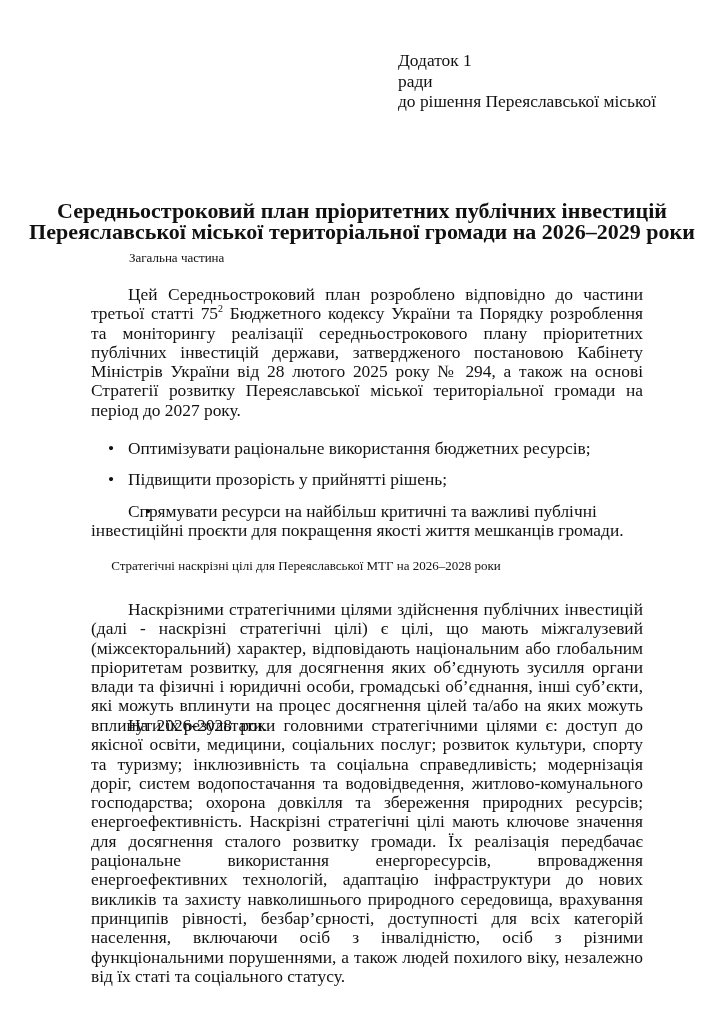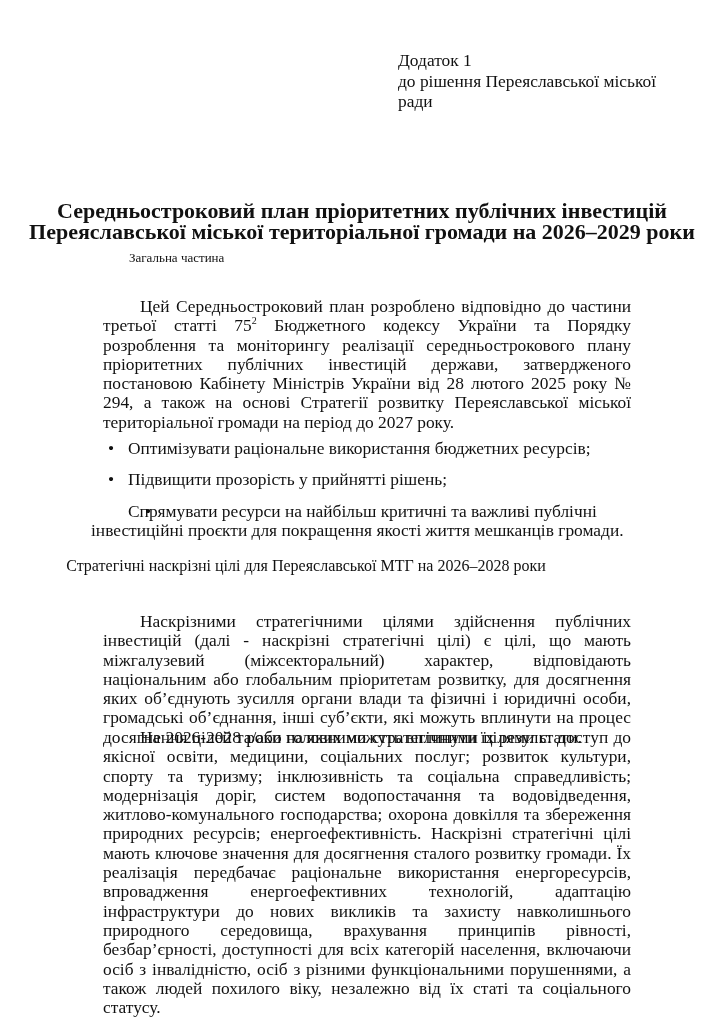--- a/index.html
+++ b/index.html
@@ -6,43 +6,43 @@
   body { width:724px; height:1024px; position:relative; overflow:hidden;
          font-family:"Liberation Serif", "DejaVu Serif", serif; color:#111; }
   .page { position:absolute; left:0; top:0; width:724px; height:1024px;border-radius:32px; }
   .appendix { position:absolute; left:398px; top:50px; font-size:17.4px; line-height:20.5px; }
   .appendix div { white-space:nowrap; }
   .title { position:absolute; left:0; width:724px; top:200px; text-align:center;
            font-weight:bold; font-size:22px; line-height:21px; }
   .title div { white-space:nowrap; }
   .subhead1 { position:absolute; left:129px; top:248px; font-size:13px; line-height:20px; }
   .body { position:absolute; left:91px; width:552px; font-size:17.4px; line-height:19.3px; text-align:justify; }
-  .body p { margin:12px; text-indent:37px; }
+  .body p { margin:0; text-indent:37px; }
   .p1 { top:285px; }
   .p2 { top:401px; }
   .bullets { position:absolute; left:91px; width:560px; top:439px; font-size:17.4px; line-height:19.3px; }
   .bullet { position:relative; padding-left:37px; }
   .bullet .dot { position:absolute; left:17px; top:0; }
   .b1 { margin-bottom:12px; }
   .b2 { margin-bottom:12px; }
   .b3 { padding-left:0; text-indent:37px; }
   .b3 .dot { left:17px; }
-  .subhead2 { position:absolute; left:0; width:612px; top:556px; text-align:center; font-size:16px; line-height:20px; }
+  .subhead2 { position:absolute; left:0; width:612px; top:556px; text-align:center; font-size:13px; line-height:20px; }
   .p3 { top:600px; }
   .p4 { top:716px; }
 </style>
 </head>
 <body>
 
 <div class="page">
 
   <div class="appendix">
     <div>Додаток 1</div>
+    <div>ради</div>
     <div>до рішення Переяславської міської</div>
-    <div>ради</div>
   </div>
 
   <div class="title">
     <div>Середньостроковий план пріоритетних публічних інвестицій</div>
     <div>Переяславської міської територіальної громади на 2026–2029 роки</div>
   </div>
 
   <div class="subhead1">Загальна частина</div>
 
   <div class="body p1">

